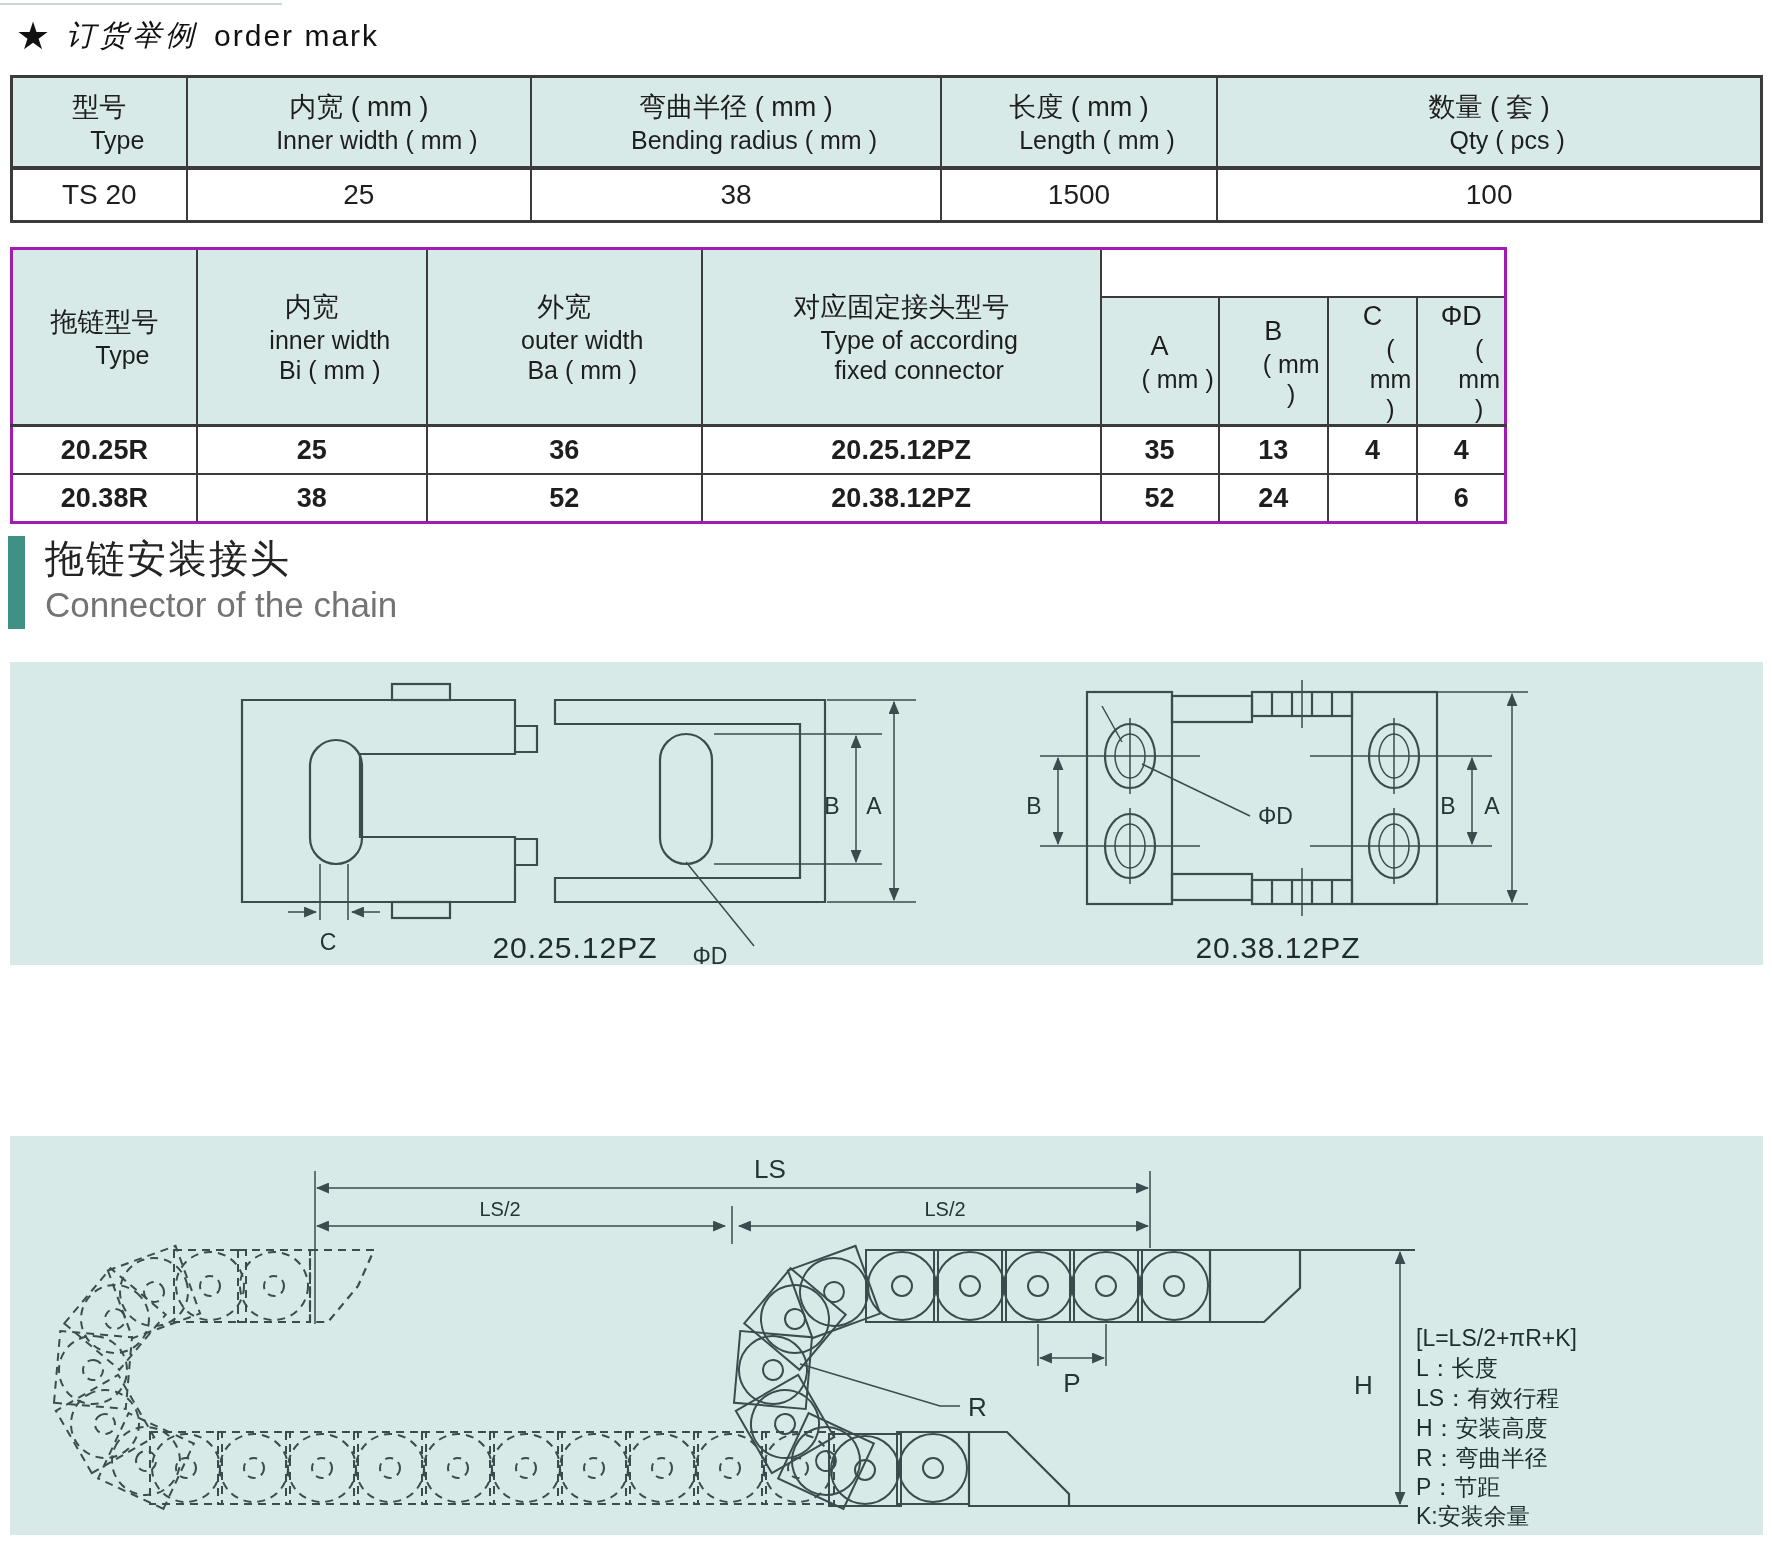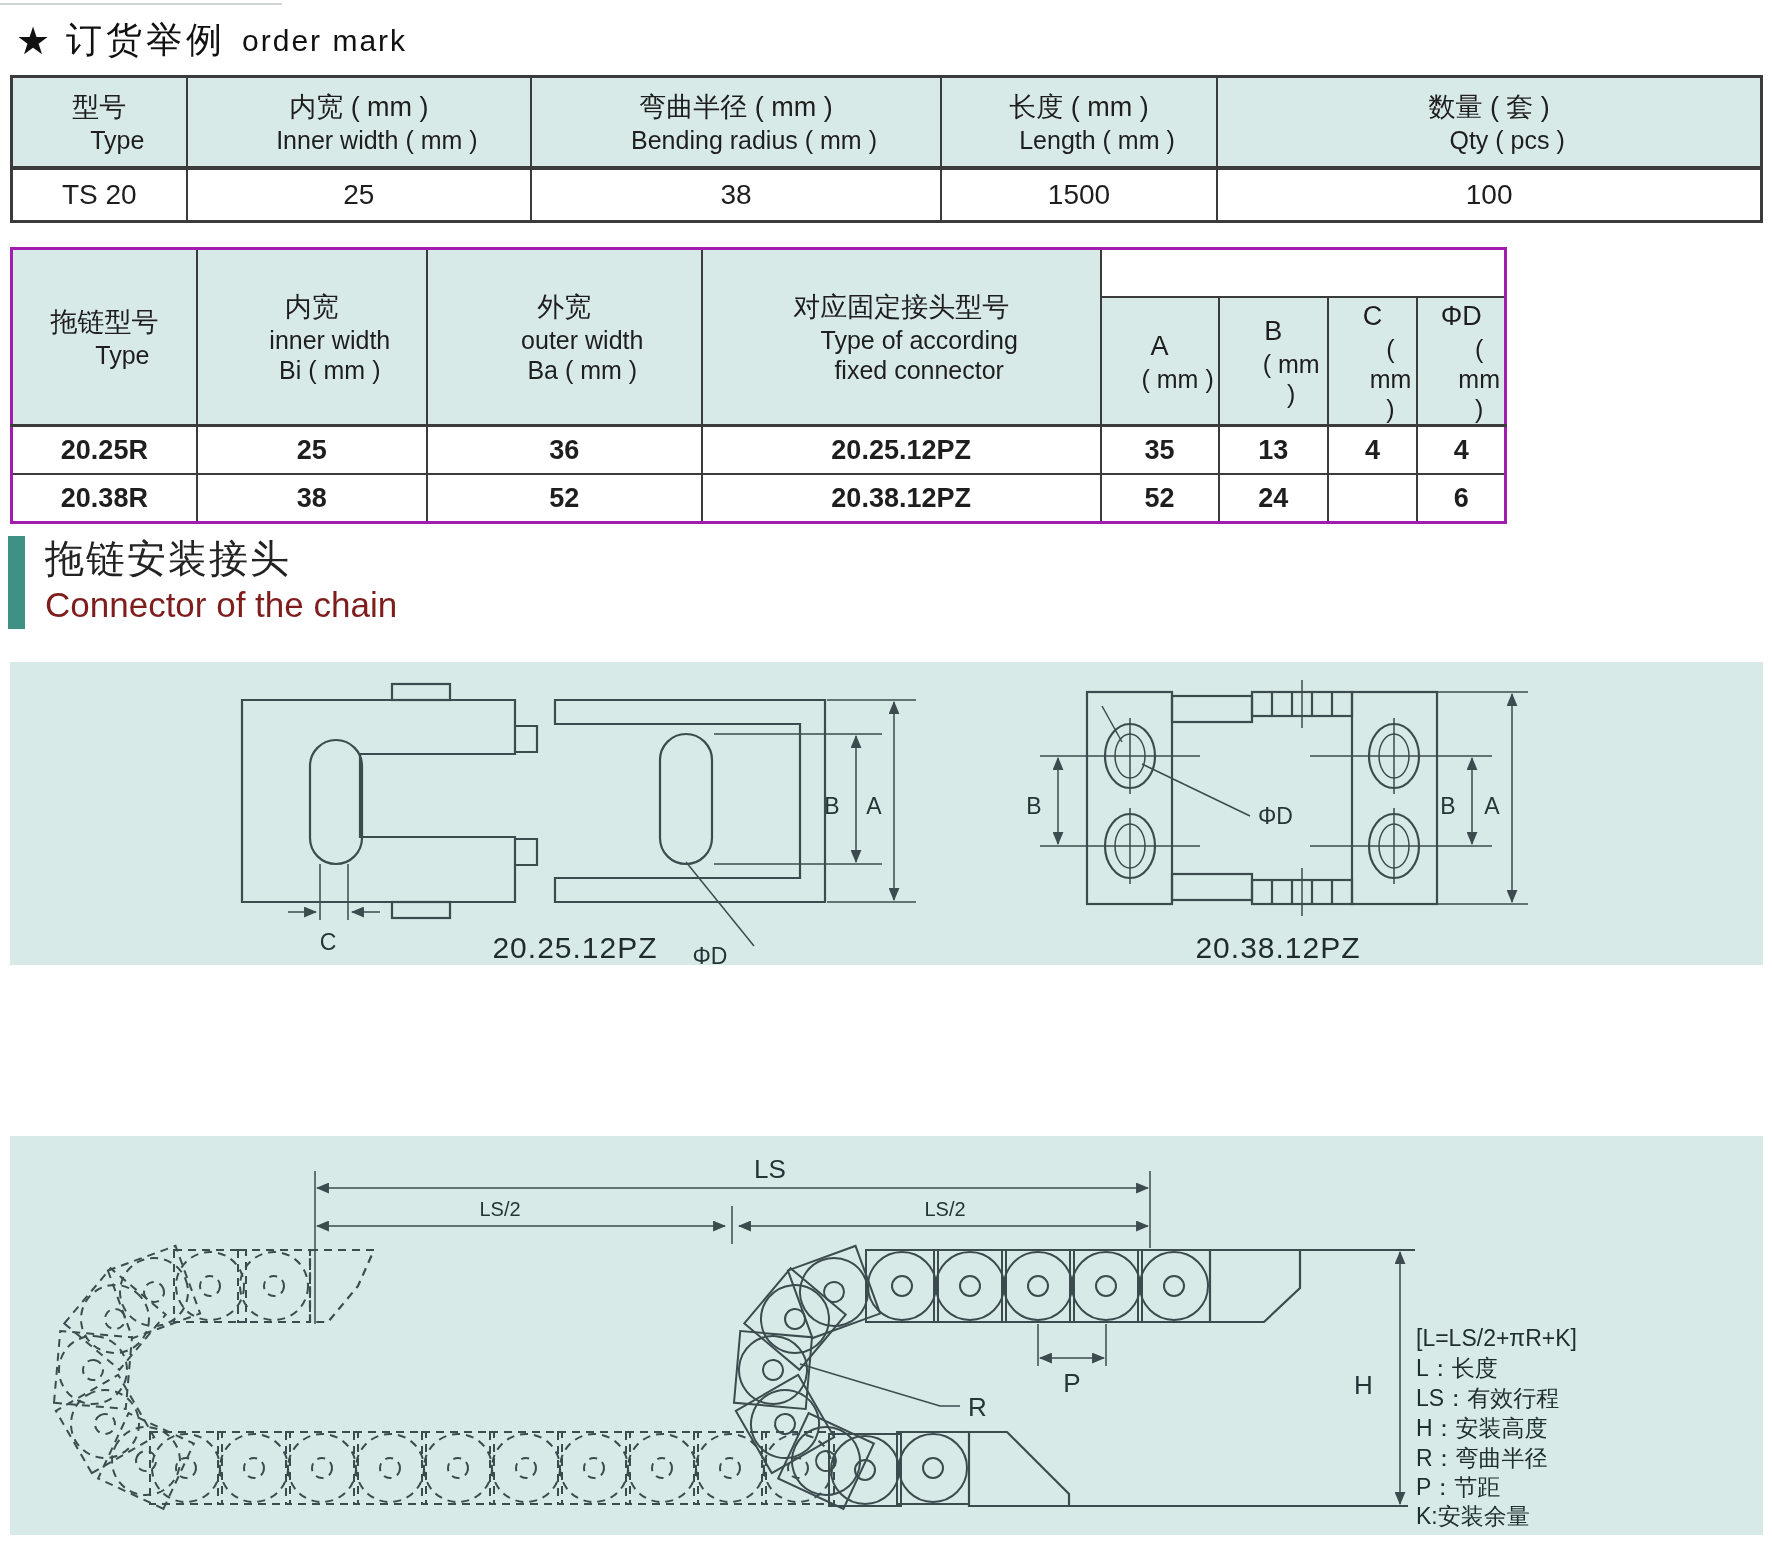--- a/index.html
+++ b/index.html
@@ -3,21 +3,21 @@
 <meta charset="utf-8">
 <style>
   html,body{margin:0;padding:0;background:#fff;}
   .page{position:relative;width:1772px;height:1565px;background:#ffffff;overflow:hidden;
         font-family:"Liberation Sans","DejaVu Sans",sans-serif;color:#1e1e1e;}
   .remnant{position:absolute;background:#cfd6d6;height:2px;}
 
   
   .ohead{position:absolute;left:16px;top:16px;display:flex;align-items:center;gap:16px;font-size:30px;color:#111;}
   .ohead .star{font-size:38px;line-height:38px;}
-  .ohead .cn{letter-spacing:4px;font-size:36px;}
+  .ohead .cn{letter-spacing:4px;font-size:29px;font-style:italic;}
   .ohead .en{font-size:30px;letter-spacing:2px;}
 
   
   table{border-collapse:collapse;table-layout:fixed;}
   .t1{position:absolute;left:10px;top:75px;width:1753px;border:3px solid #3b3b3b;}
   .t2{position:absolute;left:10px;top:247px;width:1497px;border:3px solid #a21caf;}
   .t1 th,.t1 td,.t2 th,.t2 td{border:2px solid #3b3b3b;text-align:center;vertical-align:middle;padding:0;font-weight:normal;}
   .t1 thead th{background:#d8eae8;height:88px;border-bottom:4px solid #3b3b3b;}
   .t1 td{height:50px;font-size:28px;text-align:center;}
   .th-cn{display:block;font-size:27px;line-height:36px;}
@@ -25,21 +25,21 @@
   .t2 th{background:#d8eae8;}
   .t2 .empty{background:#ffffff;height:46px;}
   .t2 .abcd th{height:114px;border-bottom:3px solid #3b3b3b;}
   .t2 th[rowspan]{border-bottom:3px solid #3b3b3b;}
   .t2 td{height:46px;font-size:27px;font-weight:bold;}
 
   
   .sec{position:absolute;left:8px;display:flex;gap:20px;}
   .sec .bar{width:17px;background:#3f9186;}
   .sec .cn{font-size:39px;line-height:45px;color:#232323;letter-spacing:2px;}
-  .sec .en{font-size:35px;line-height:48px;color:#7f1d1d;}
+  .sec .en{font-size:35px;line-height:48px;color:#737373;}
 
   
   .panel{position:absolute;left:10px;background:#d8eae8;}
   .p1{top:662px;width:1753px;height:303px;}
   .p2{top:1136px;width:1753px;height:399px;}
   svg{display:block;}
   .ol{fill:none;stroke:#3c4b4d;stroke-width:2.2;}
   .dim{fill:none;stroke:#3c4b4d;stroke-width:1.5;}
   .dtx{fill:#253436;font-size:23px;}
   .dtx2{fill:#253436;font-size:26px;}

